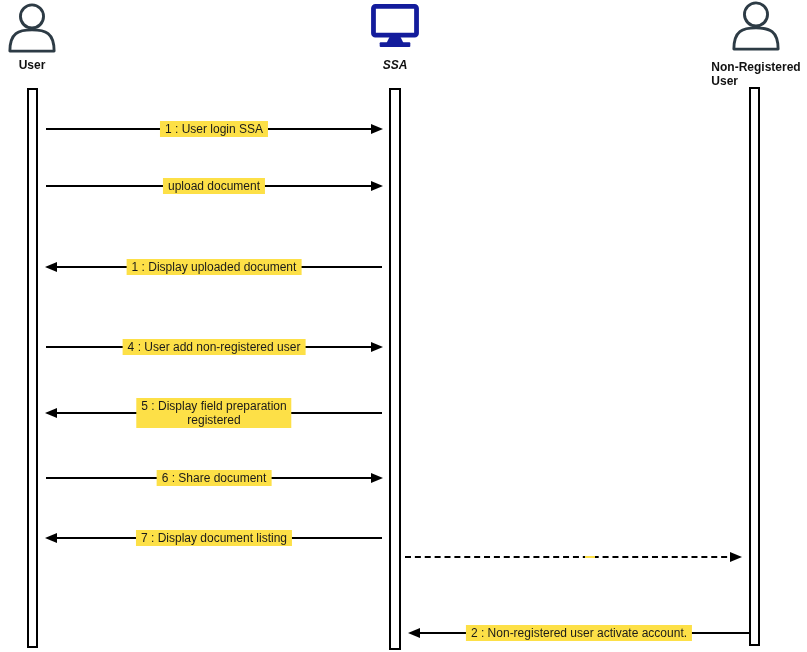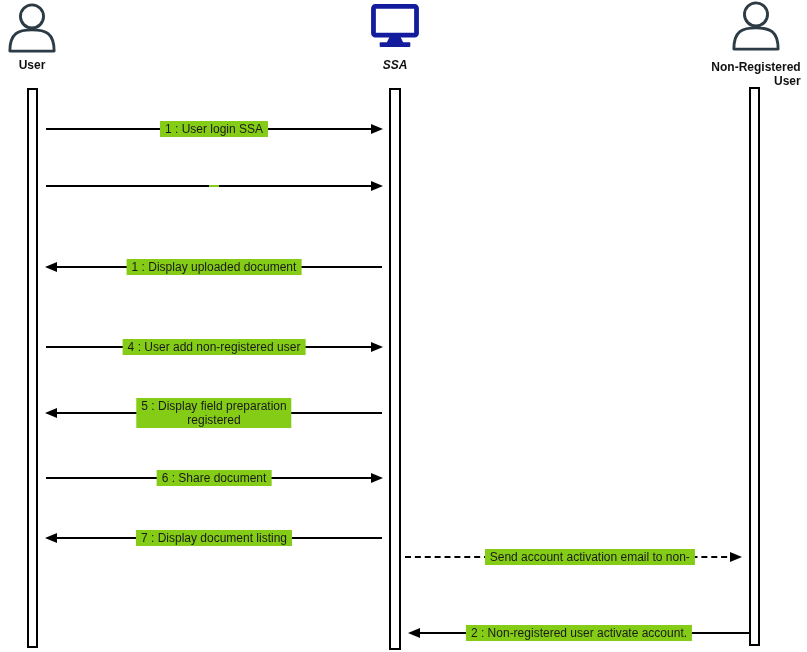--- a/index.html
+++ b/index.html
@@ -3,21 +3,21 @@
 <meta charset="utf-8">
 <style>
   html, body { margin:0; padding:0; background:#ffffff; }
   .canvas {
     position:relative; width:807px; height:652px; background:#ffffff;
     font-family:"Liberation Sans", sans-serif; overflow:hidden;
   }
   .actor { position:absolute; display:flex; flex-direction:column; align-items:center; }
   .actor-icon { display:block; }
   .actor-label {
-    font-size:12px; font-weight:bold; color:#111111; text-align:right;
+    font-size:12px; font-weight:bold; color:#111111; text-align:left;
     line-height:14px; margin-top:4px; white-space:nowrap;
   }
   .bar {
     position:absolute; background:#ffffff; border:2px solid #000000;
     box-sizing:border-box;
   }
   .msg { position:absolute; height:0; }
   .msg-line { position:absolute; top:-1px; left:0; right:0; border-top:2px solid #000000; }
   .msg.dashed .msg-line { border-top:2px dashed #000000; }
   .msg.to-right .msg-line { right:4px; }
@@ -28,21 +28,21 @@
     border-top:5px solid transparent; border-bottom:5px solid transparent;
     border-left:12px solid #000000;
   }
   .head.left {
     left:-1px;
     border-top:5px solid transparent; border-bottom:5px solid transparent;
     border-right:12px solid #000000;
   }
   .msg-label {
     position:absolute; top:0; left:50%; transform:translate(-50%,-50%);
-    background:#84cc16; padding:1px 5px; font-size:12px; line-height:14px;
+    background:#fde047; padding:1px 5px; font-size:12px; line-height:14px;
     color:#1a1a1a; text-align:center;
   }
   .msg-label span { display:block; white-space:nowrap; }
   .msg-label.shift { left:55%; }
 </style>
 </head>
 <body>
 
 <div class="canvas">
 
@@ -83,20 +83,21 @@
     <div class="head right"></div>
     <div class="msg-label">
       <span>1 : User login SSA</span>
     </div>
   </div>
 
   <div class="msg to-right" style="left:46px; top:186px; width:336px;">
     <div class="msg-line"></div>
     <div class="head right"></div>
     <div class="msg-label">
+      <span>upload document</span>
     </div>
   </div>
 
   <div class="msg to-left" style="left:46px; top:267px; width:336px;">
     <div class="msg-line"></div>
     <div class="head left"></div>
     <div class="msg-label">
       <span>1 : Display uploaded document</span>
     </div>
   </div>
@@ -131,21 +132,20 @@
     <div class="head left"></div>
     <div class="msg-label">
       <span>7 : Display document listing</span>
     </div>
   </div>
 
   <div class="msg to-right dashed" style="left:405px; top:557px; width:336px;">
     <div class="msg-line"></div>
     <div class="head right"></div>
     <div class="msg-label shift">
-      <span>Send account activation email to non-</span>
     </div>
   </div>
 
   <div class="msg to-left" style="left:409px; top:633px; width:340px;">
     <div class="msg-line"></div>
     <div class="head left"></div>
     <div class="msg-label">
       <span>2 : Non-registered user activate account.</span>
     </div>
   </div>

